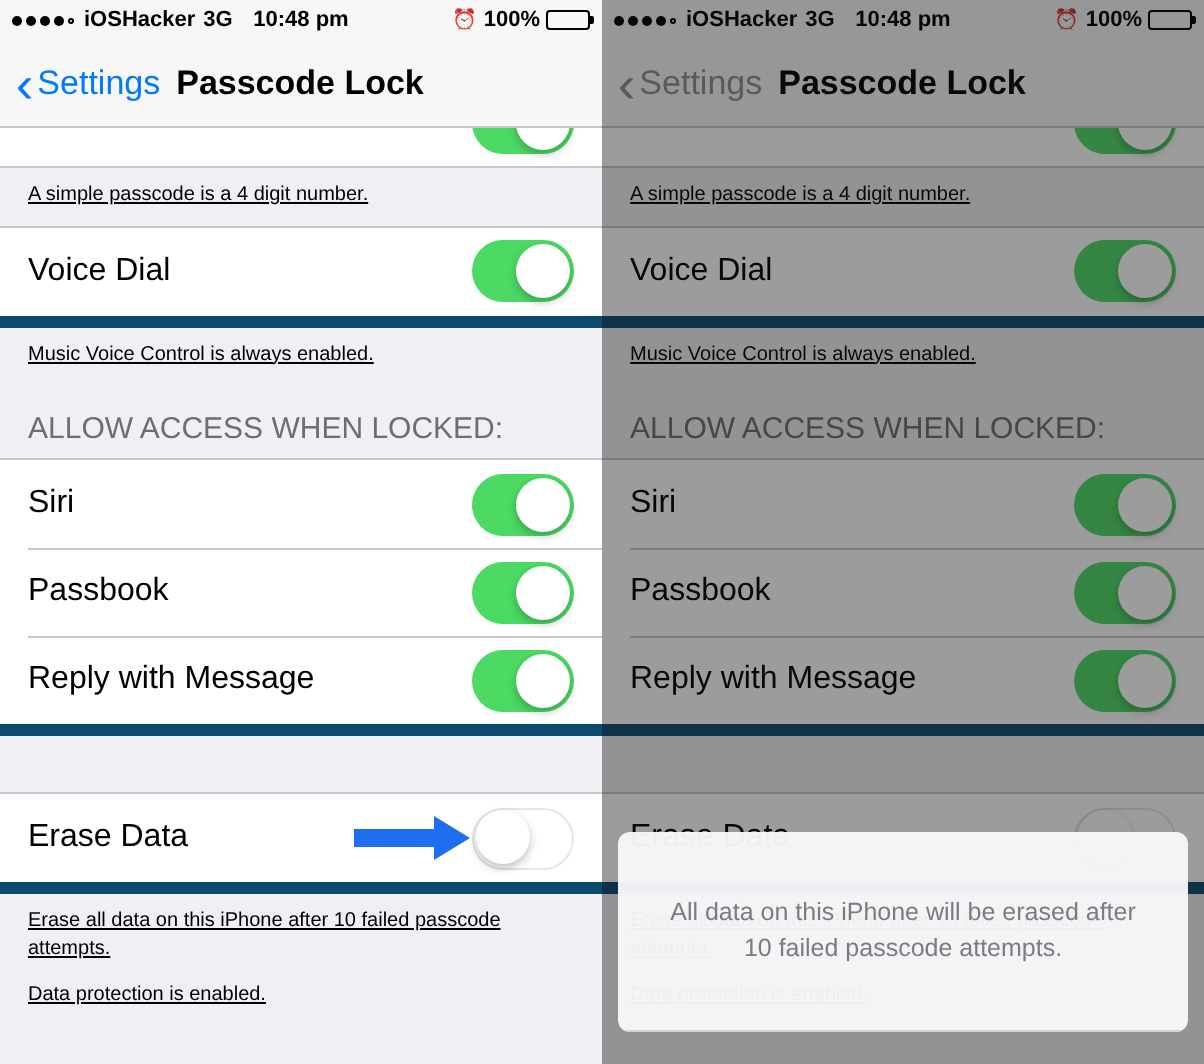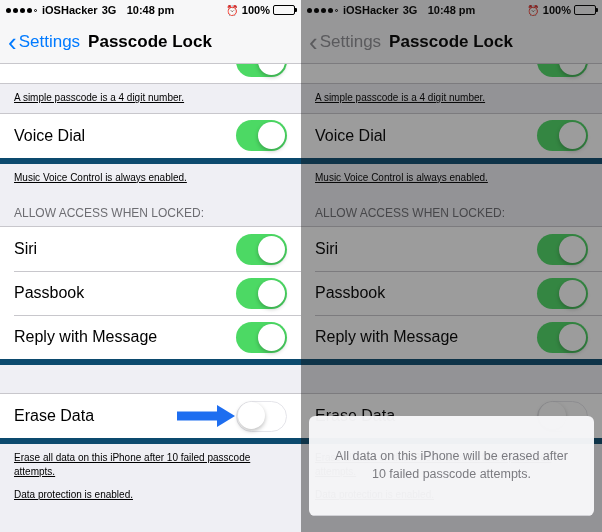--- a/index.html
+++ b/index.html
@@ -17,21 +17,21 @@
 .battery { width: 22px; height: 10px; border: 1px solid #000; border-radius: 2px; position: relative; }
 .battery::after { content: ""; position: absolute; right: -3px; top: 2px; width: 2px; height: 4px; background: #000; border-radius: 0 1px 1px 0; }
 .battery-fill { background: #000; height: 100%; width: 100%; border-radius: 1px; }
 .nav-bar { height: 44px; background: #f7f7f8; border-bottom: 1px solid #c8c7cc; display: flex; align-items: center; position: relative; padding: 0 8px; }
 .nav-back { display: flex; align-items: center; color: #007aff; font-size: 17px; }
 .nav-back .chev { font-size: 26px; line-height: 1; margin-right: 2px; font-weight: 300; }
 .nav-title { font-size: 17px; font-weight: 600; color: #000; margin-left: 8px; }
 .content { position: absolute; top: 64px; left: 0; right: 0; bottom: 0; overflow: hidden; }
 .peek-toggle { height: 20px; background: #fff; border-bottom: 1px solid #c8c7cc; display: flex; align-items: flex-start; justify-content: flex-end; padding-right: 14px; }
 .note { padding: 7px 14px 8px; font-size: 10px; color: #000000; line-height: 1.35; text-decoration: underline; }
-.section-header { padding: 14px 14px 6px; font-size: 12px; color: #6d6d72; }
+.section-header { padding: 14px 14px 6px; font-size: 15px; color: #6d6d72; }
 .cell-group { background: #fff; border-top: 1px solid #c8c7cc; border-bottom: 6px solid #0c4a6e; }
 .cell { height: 44px; padding: 0 14px; display: flex; align-items: center; justify-content: space-between; position: relative; }
 .cell + .cell::before { content: ""; position: absolute; top: 0; left: 14px; right: 0; height: 1px; background: #c8c7cc; }
 .cell-label { font-size: 16px; color: #000; }
 .toggle { width: 51px; height: 31px; border-radius: 16px; background: #4cd964; position: relative; flex-shrink: 0; }
 .toggle.off { background: #fff; border: 1.5px solid #e5e5ea; }
 .toggle .knob { position: absolute; width: 27px; height: 27px; background: #fff; border-radius: 50%; top: 2px; right: 2px; box-shadow: 0 2px 4px rgba(0,0,0,0.25); }
 .toggle.off .knob { left: 1px; right: auto; top: 0.5px; }
 .spacer { height: 28px; }
 .arrow { position: absolute; width: 62px; height: 26px; pointer-events: none; }

